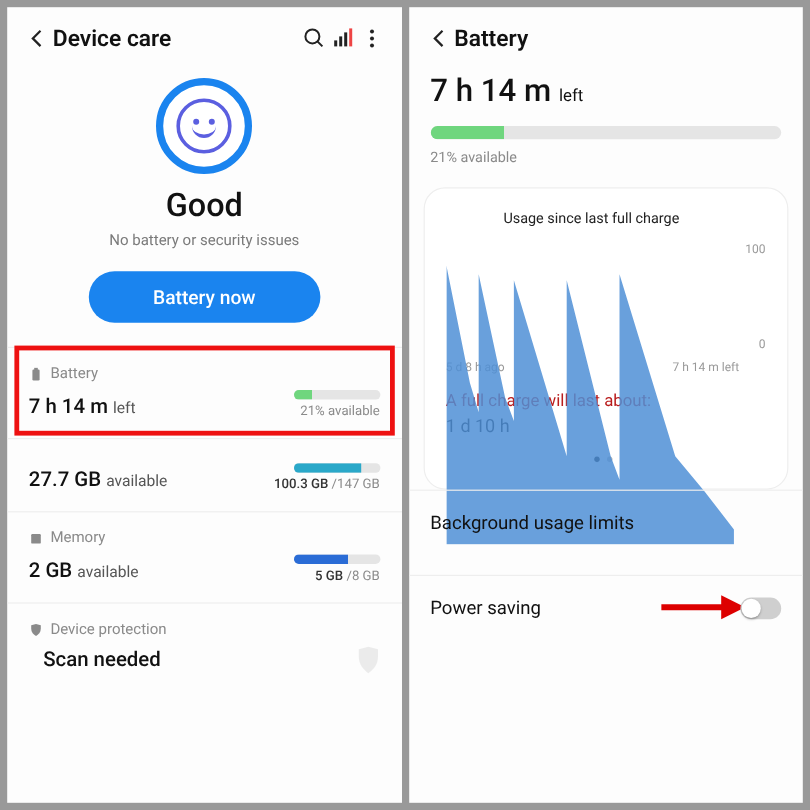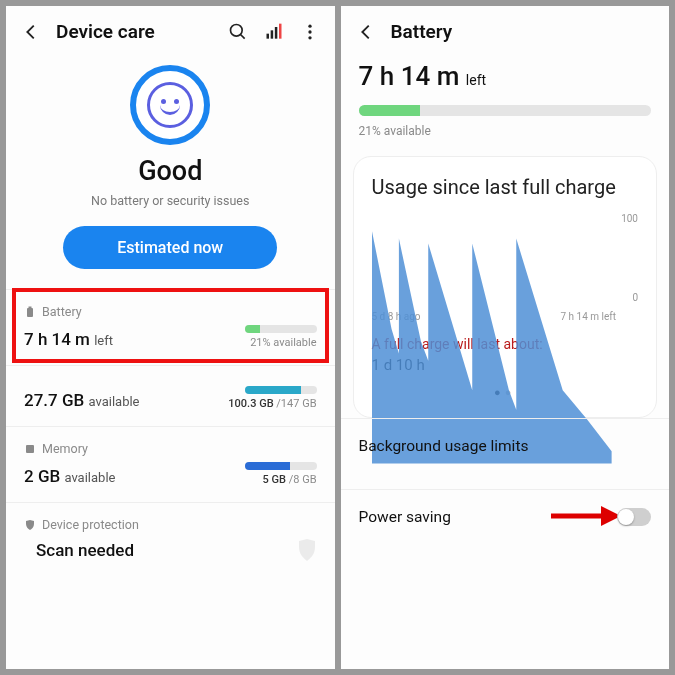--- a/index.html
+++ b/index.html
@@ -1,18 +1,18 @@
 <!DOCTYPE html>
 <html><head>
 <meta charset="utf-8">
 <style>
   * { box-sizing: border-box; margin: 0; padding: 0; font-family: -apple-system, Roboto, Arial, sans-serif; }
   body { background: #999; width: 675px; height: 675px; padding: 6px; display: flex; gap: 6px; }
   .screen { background: #fdfdfd; flex: 1; height: 100%; overflow: hidden; position: relative; display: flex; flex-direction: column; }
-  .header { display: flex; align-items: flex-end; padding: 14px 14px; gap: 14px; }
+  .header { display: flex; align-items: flex-end; padding: 14px 14px; gap: 2px; }
   .header .title { font-size: 19px; font-weight: 600; color: #111; }
   .header .spacer { flex: 1; }
   .header .hicon { width: 22px; height: 22px; display: flex; align-items: center; justify-content: center; color: #222; }
   .center-col { display: flex; flex-direction: column; align-items: center; padding: 8px 23px 0; }
   .smile-wrap { width: 80px; height: 80px; border-radius: 50%; background: radial-gradient(circle at center,#fff 62%,transparent 63%); display: flex; align-items: center; justify-content: center; position: relative; }
   .smile-wrap::before { content:""; position:absolute; inset:0; border:6px solid #1a84ef; border-radius:50%; }
   .smile-inner { width:46px; height:46px; border-radius:50%; border:3px solid #5b5fe0; position:relative; }
   .smile-inner::before, .smile-inner::after { content:""; position:absolute; width:5px; height:5px; background:#5b5fe0; border-radius:50%; top:14px; }
   .smile-inner::before { left:11px; } .smile-inner::after { right:11px; }
   .smile-mouth { position:absolute; width:20px; height:10px; border:3px solid #5b5fe0; border-top:none; border-left:none; border-right:none; border-radius:0 0 20px 20px; bottom:10px; left:10px; }
@@ -36,21 +36,21 @@
   .shield-g { width:20px; height:24px; opacity:.35; }
 
   
   .pad { padding: 0 18px; }
   .timeleft { font-size:26px; font-weight:500; color:#111; margin-top:4px; }
   .timeleft .sm { font-size:14px; font-weight:400; }
   .bigbar { height:11px; background:#e5e5e5; border-radius:6px; margin-top:14px; overflow:hidden; position:relative; }
   .bigbar .fill { position:absolute; left:0; top:0; bottom:0; background:#6fd67e; }
   .avail { font-size:12px; color:#8a8a8a; margin-top:8px; }
   .card { background:#fff; border:1px solid #eee; border-radius:18px; margin:18px 12px 0; padding:18px; }
-  .card h3 { font-size:20px; font-weight:400; color:#222; }
+  .card h3 { font-size:12px; font-weight:400; color:#222;margin-left:48px; }
   .chart-area { position:relative; height:96px; margin-top:14px; }
   .chart-area .ylab { position:absolute; right:0; font-size:10px; color:#999; }
   .chart-svg { position:absolute; left:0; right:22px; top:6px; bottom:10px; }
   .chart-xlab { display:flex; justify-content:space-between; font-size:10px; color:#999; margin-top:2px; padding-right:22px; }
   .legend { font-size:10px; color:#8a8a8a; margin-top:8px; }
   .legend .sw { display:inline-block; width:14px; height:6px; border-radius:3px; vertical-align:middle; margin-right:6px; }
   .legend .row2 { margin-top:2px; }
   .legend .sw.outline { background:transparent; border:1px dashed #bbb; height:4px; }
   .full-txt { font-size:14px; color:#b91c1c; margin-top:14px; }
   .full-val { font-size:15px; color:#111; margin-top:4px; }
@@ -97,21 +97,21 @@
   </div>
 
   <div class="center-col">
     <div class="smile-wrap">
         <div class="smile-inner">
           <div class="smile-mouth"></div>
         </div>
       </div>
     <div class="status-title">Good</div>
     <div class="status-sub">No battery or security issues</div>
-    <button class="opt-btn">Estimated now</button>
+    <button class="opt-btn">Battery now</button>
   </div>
 
   <div class="list">
     <div class="row" style="position:relative">
       <div class="hilite"></div>
       <div class="label-line">
           <span class="mini-icon">
             <svg viewBox="0 0 12 12" fill="#8a8a8a">
               <rect x="3" y="2" width="6" height="9" rx="1"></rect>
               <rect x="4.5" y="0.5" width="3" height="2"></rect>

